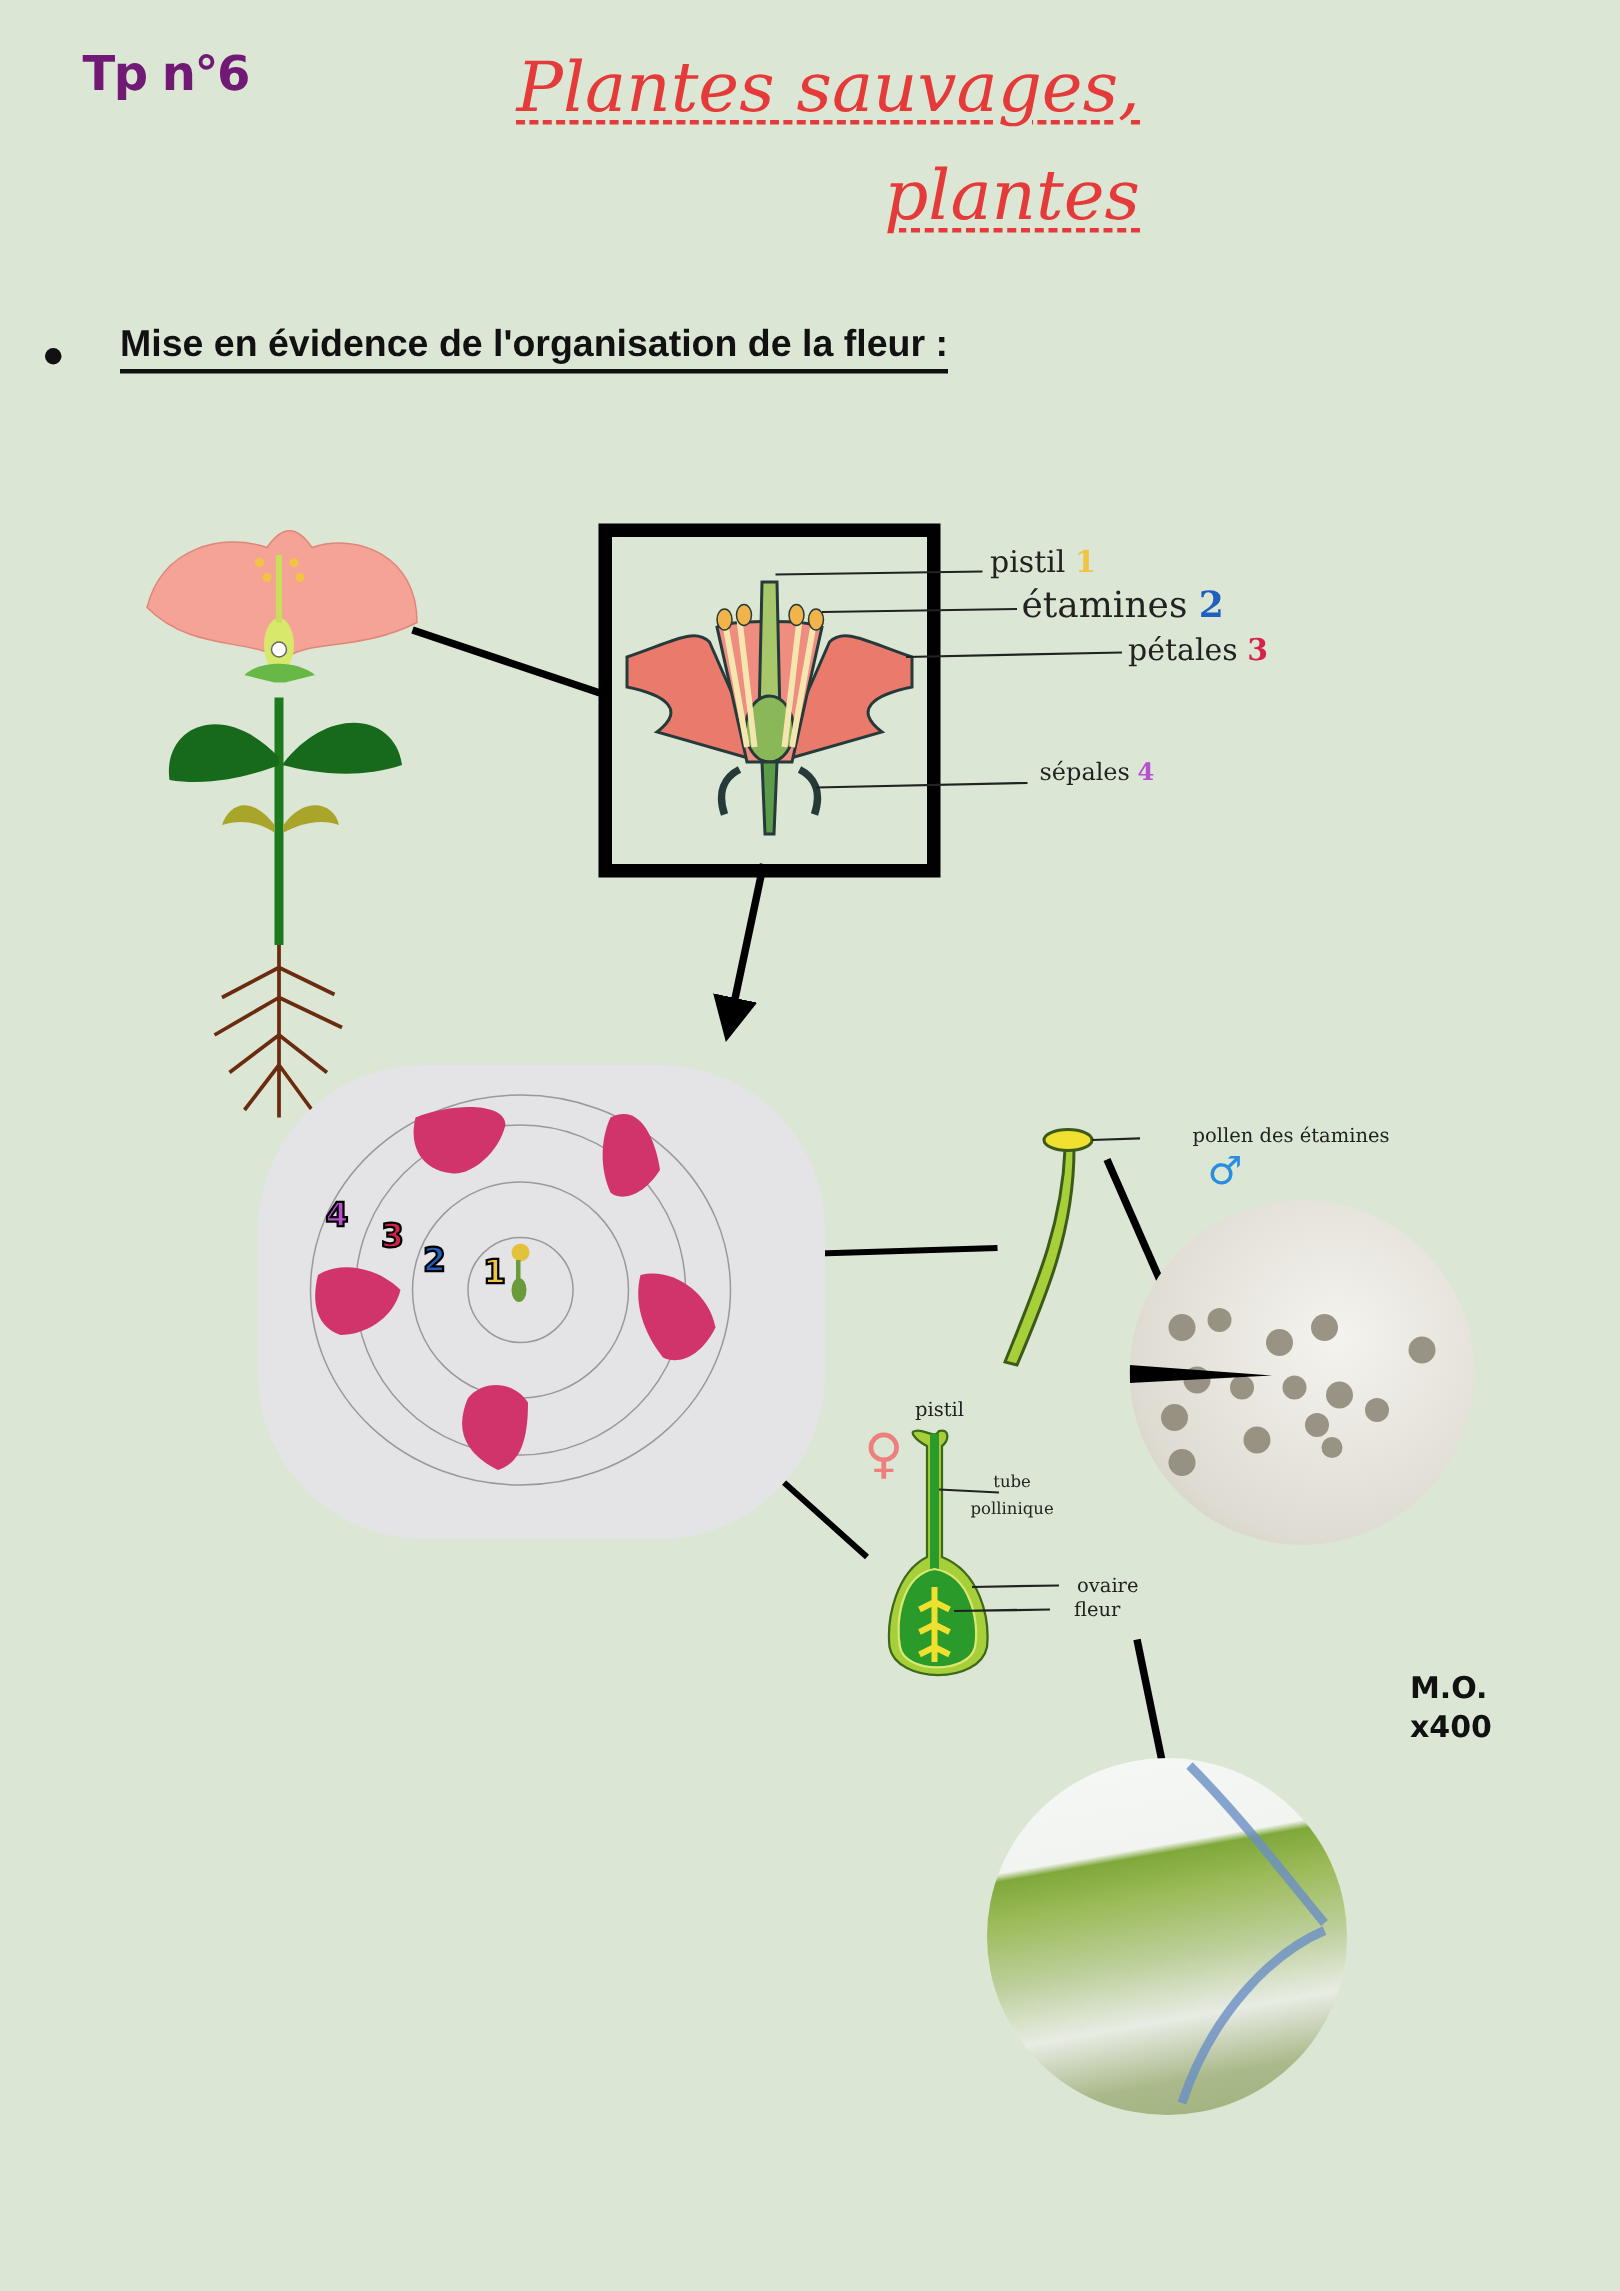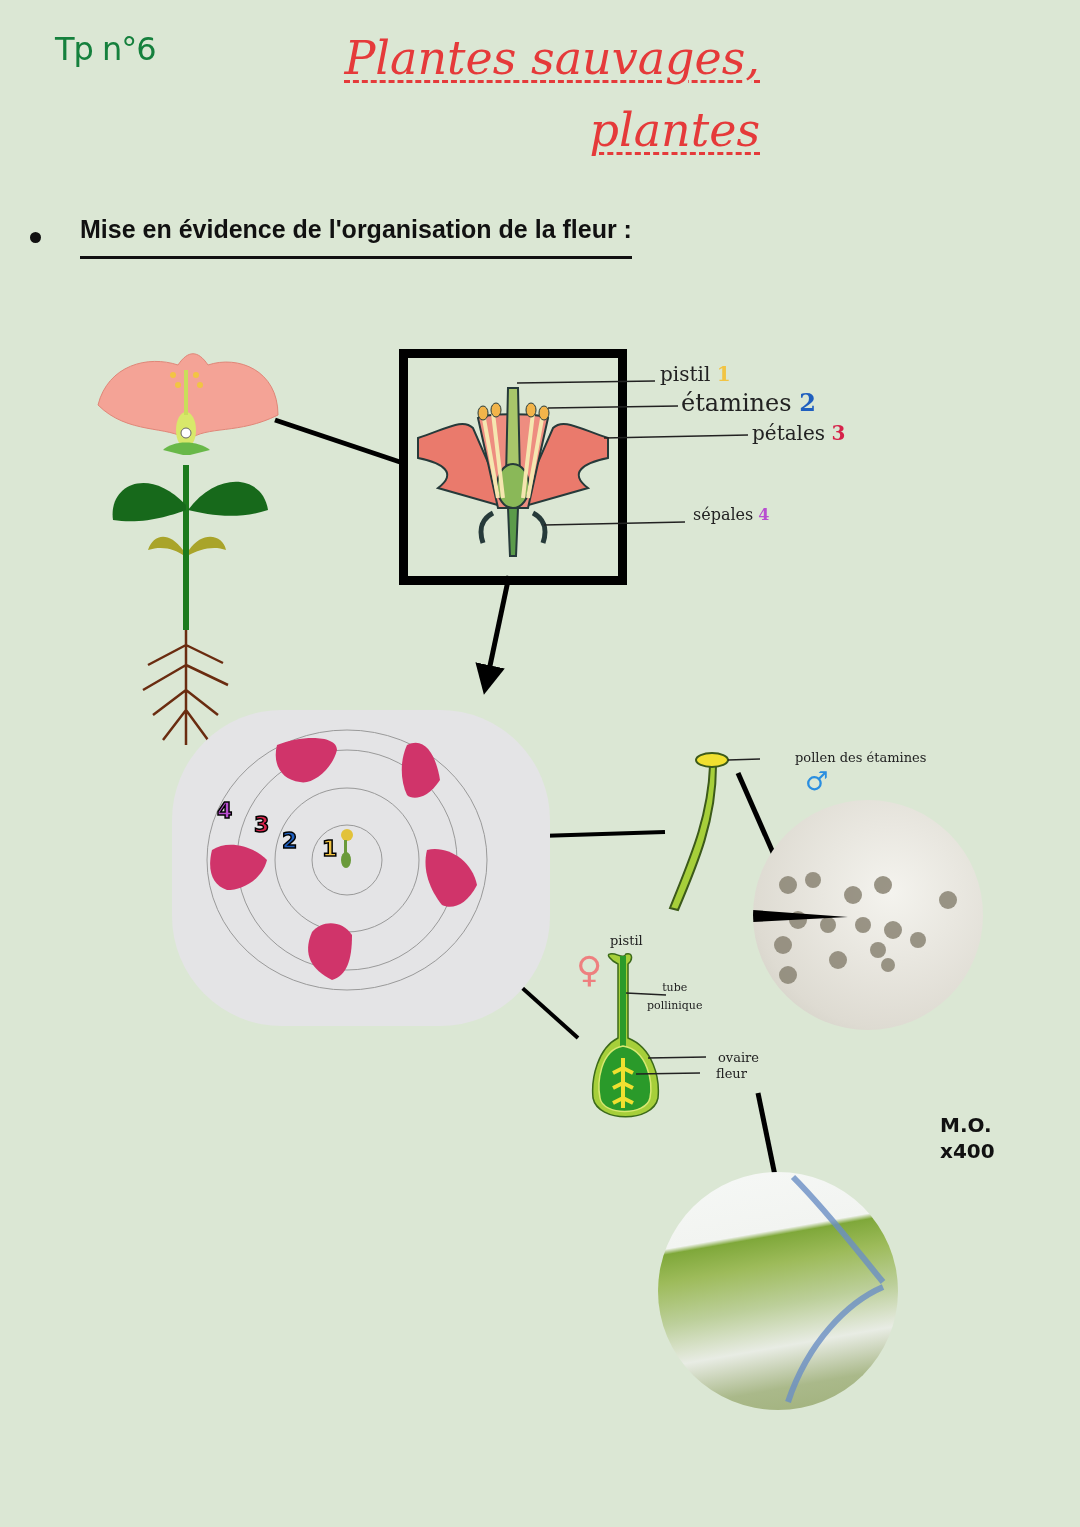--- a/index.html
+++ b/index.html
@@ -1,22 +1,22 @@
 <!DOCTYPE html>
 <html><head>
 <meta charset="utf-8">
 <style>
   html,body{margin:0;padding:0;}
   body{width:1080px;height:1527px;background:#dbe7d4;position:relative;overflow:hidden;font-family:"DejaVu Sans",sans-serif;}
   .abs{position:absolute;}
-  .tp{left:55px;top:30px;font-size:32px;font-weight:normal;color:#15803d;font-family:"DejaVu Sans",sans-serif;letter-spacing:-1px;}
+  .tp{left:55px;top:30px;font-size:32px;font-weight:bold;color:#701a75;font-family:"DejaVu Sans",sans-serif;letter-spacing:-1px;}
   .title{left:280px;top:22px;width:480px;text-align:right;color:#e53a3a;font-family:"DejaVu Serif",serif;font-style:italic;font-size:46px;line-height:72px;}
   .title span{text-decoration:underline dashed #e53a3a;text-decoration-thickness:3px;text-underline-offset:6px;}
   .bullet{left:30px;top:232px;width:11px;height:11px;border-radius:50%;background:#111;}
-  .heading{left:80px;top:215px;font-size:25px;font-weight:bold;color:#111;border-bottom:3px solid #111;padding-bottom:12px;font-family:"Liberation Sans Narrow","Liberation Sans",sans-serif;}
+  .heading{left:80px;top:215px;font-size:25px;font-weight:bold;color:#111;border-bottom:3px solid #111;padding-bottom:2px;font-family:"Liberation Sans Narrow","Liberation Sans",sans-serif;}
   .lbl{font-family:"DejaVu Serif",serif;color:#222;text-align:center;}
   .box{left:399px;top:349px;width:210px;height:218px;border:9px solid #000;}
   .photo{left:172px;top:710px;width:378px;height:316px;border-radius:110px;background:#e4e4e6;overflow:hidden;}
   .circle{border-radius:50%;overflow:hidden;}
   .mo{left:940px;top:1112px;font-size:20px;font-weight:bold;color:#111;text-align:left;line-height:26px;}
   .num{font-weight:900;font-size:22px;-webkit-text-stroke:1.5px #000;}
 </style>
 </head>
 <body>
 

